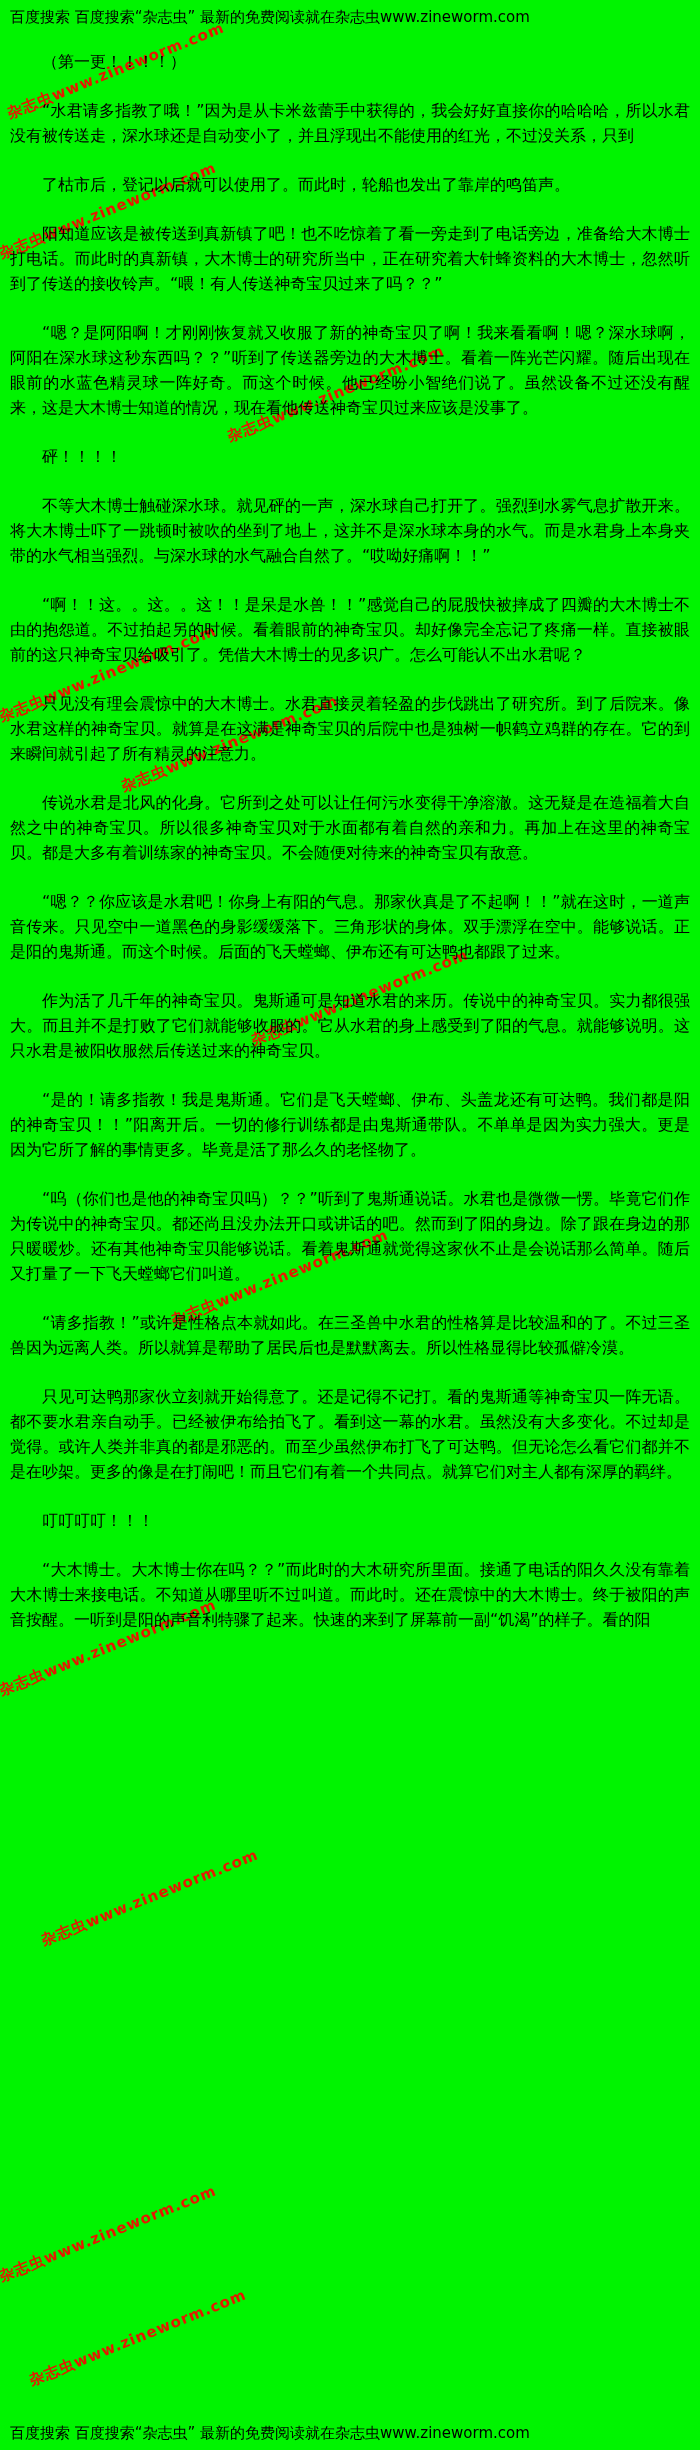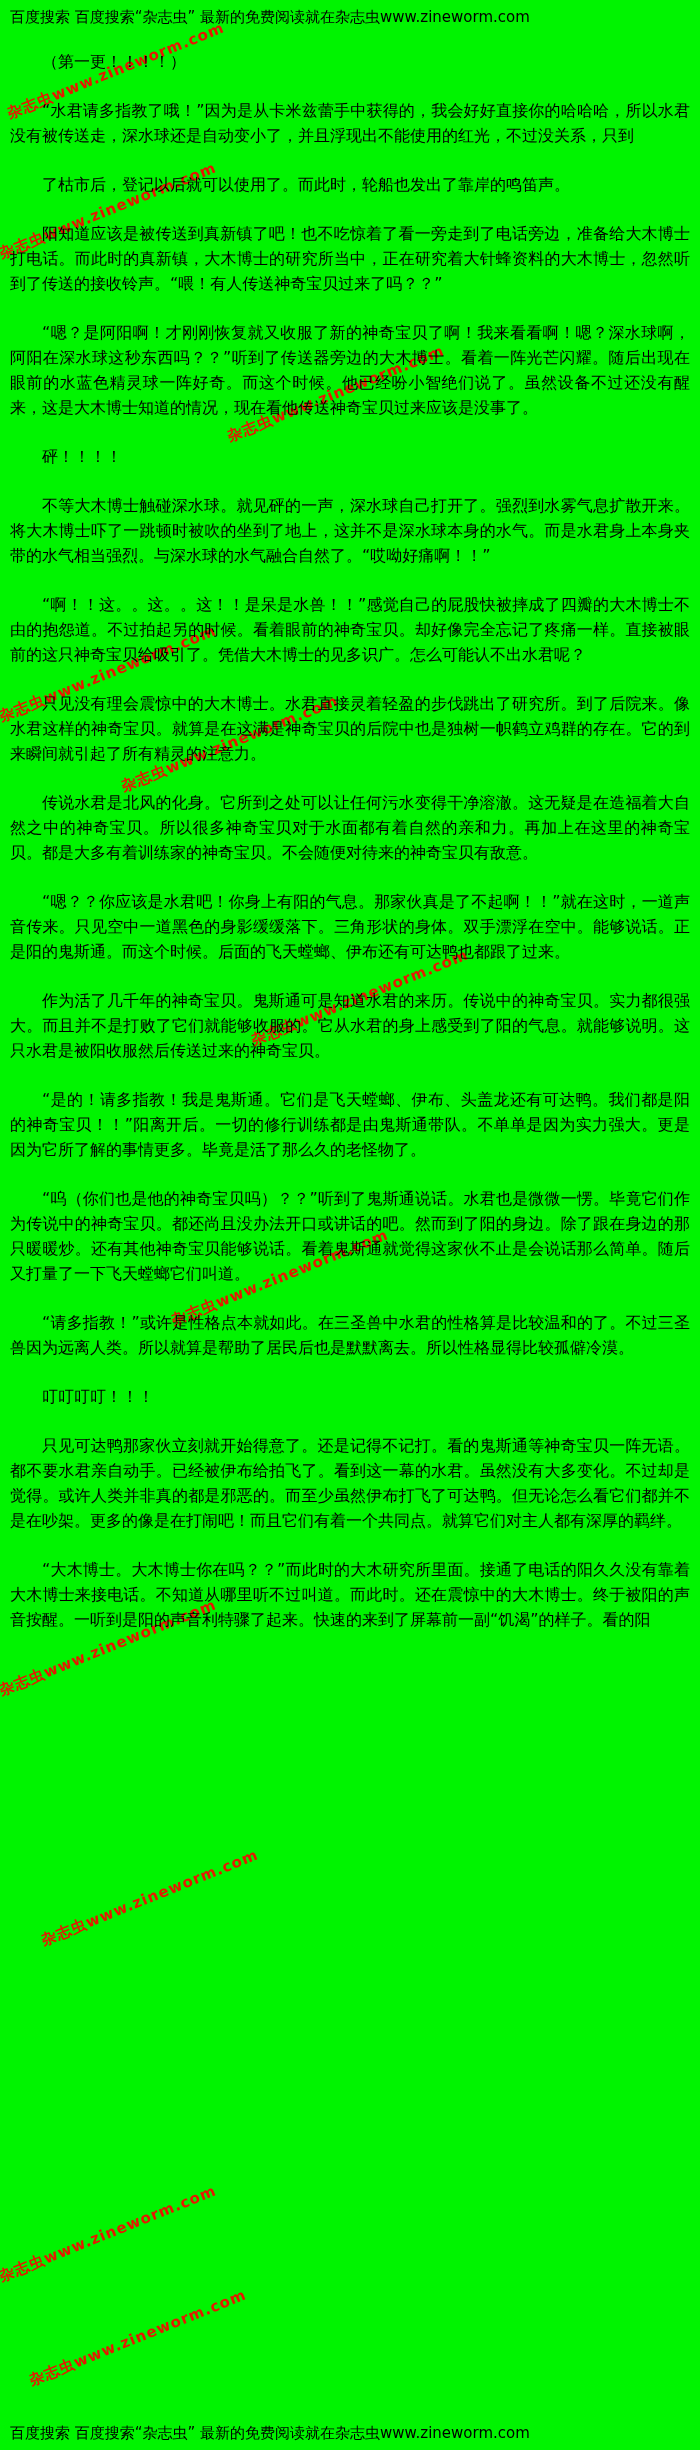--- a/index.html
+++ b/index.html
@@ -93,19 +93,19 @@
       <p class="para">砰！！！！</p>
       <p class="para">不等大木博士触碰深水球。就见砰的一声，深水球自己打开了。强烈到水雾气息扩散开来。将大木博士吓了一跳顿时被吹的坐到了地上，这并不是深水球本身的水气。而是水君身上本身夹带的水气相当强烈。与深水球的水气融合自然了。“哎呦好痛啊！！”</p>
       <p class="para">“啊！！这。。这。。这！！是呆是水兽！！”感觉自己的屁股快被摔成了四瓣的大木博士不由的抱怨道。不过拍起另的时候。看着眼前的神奇宝贝。却好像完全忘记了疼痛一样。直接被眼前的这只神奇宝贝给吸引了。凭借大木博士的见多识广。怎么可能认不出水君呢？</p>
       <p class="para">只见没有理会震惊中的大木博士。水君直接灵着轻盈的步伐跳出了研究所。到了后院来。像水君这样的神奇宝贝。就算是在这满是神奇宝贝的后院中也是独树一帜鹤立鸡群的存在。它的到来瞬间就引起了所有精灵的注意力。</p>
       <p class="para">传说水君是北风的化身。它所到之处可以让任何污水变得干净溶澈。这无疑是在造福着大自然之中的神奇宝贝。所以很多神奇宝贝对于水面都有着自然的亲和力。再加上在这里的神奇宝贝。都是大多有着训练家的神奇宝贝。不会随便对待来的神奇宝贝有敌意。</p>
       <p class="para">“嗯？？你应该是水君吧！你身上有阳的气息。那家伙真是了不起啊！！”就在这时，一道声音传来。只见空中一道黑色的身影缓缓落下。三角形状的身体。双手漂浮在空中。能够说话。正是阳的鬼斯通。而这个时候。后面的飞天螳螂、伊布还有可达鸭也都跟了过来。</p>
       <p class="para">作为活了几千年的神奇宝贝。鬼斯通可是知道水君的来历。传说中的神奇宝贝。实力都很强大。而且并不是打败了它们就能够收服的。它从水君的身上感受到了阳的气息。就能够说明。这只水君是被阳收服然后传送过来的神奇宝贝。</p>
       <p class="para">“是的！请多指教！我是鬼斯通。它们是飞天螳螂、伊布、头盖龙还有可达鸭。我们都是阳的神奇宝贝！！”阳离开后。一切的修行训练都是由鬼斯通带队。不单单是因为实力强大。更是因为它所了解的事情更多。毕竟是活了那么久的老怪物了。</p>
       <p class="para">“呜（你们也是他的神奇宝贝吗）？？”听到了鬼斯通说话。水君也是微微一愣。毕竟它们作为传说中的神奇宝贝。都还尚且没办法开口或讲话的吧。然而到了阳的身边。除了跟在身边的那只暖暖炒。还有其他神奇宝贝能够说话。看着鬼斯通就觉得这家伙不止是会说话那么简单。随后又打量了一下飞天螳螂它们叫道。</p>
       <p class="para">“请多指教！”或许是性格点本就如此。在三圣兽中水君的性格算是比较温和的了。不过三圣兽因为远离人类。所以就算是帮助了居民后也是默默离去。所以性格显得比较孤僻冷漠。</p>
+      <p class="para">只见可达鸭那家伙立刻就开始得意了。还是记得不记打。看的鬼斯通等神奇宝贝一阵无语。都不要水君亲自动手。已经被伊布给拍飞了。看到这一幕的水君。虽然没有大多变化。不过却是觉得。或许人类并非真的都是邪恶的。而至少虽然伊布打飞了可达鸭。但无论怎么看它们都并不是在吵架。更多的像是在打闹吧！而且它们有着一个共同点。就算它们对主人都有深厚的羁绊。</p>
       <p class="para">叮叮叮叮！！！</p>
-      <p class="para">只见可达鸭那家伙立刻就开始得意了。还是记得不记打。看的鬼斯通等神奇宝贝一阵无语。都不要水君亲自动手。已经被伊布给拍飞了。看到这一幕的水君。虽然没有大多变化。不过却是觉得。或许人类并非真的都是邪恶的。而至少虽然伊布打飞了可达鸭。但无论怎么看它们都并不是在吵架。更多的像是在打闹吧！而且它们有着一个共同点。就算它们对主人都有深厚的羁绊。</p>
       <p class="para">“大木博士。大木博士你在吗？？”而此时的大木研究所里面。接通了电话的阳久久没有靠着大木博士来接电话。不知道从哪里听不过叫道。而此时。还在震惊中的大木博士。终于被阳的声音按醒。一听到是阳的声音利特骤了起来。快速的来到了屏幕前一副“饥渴”的样子。看的阳</p>
     </div>
 </div>
 
 <div class="site-footer">百度搜索 百度搜索“杂志虫” 最新的免费阅读就在杂志虫www.zineworm.com</div>
 
 </body></html>

